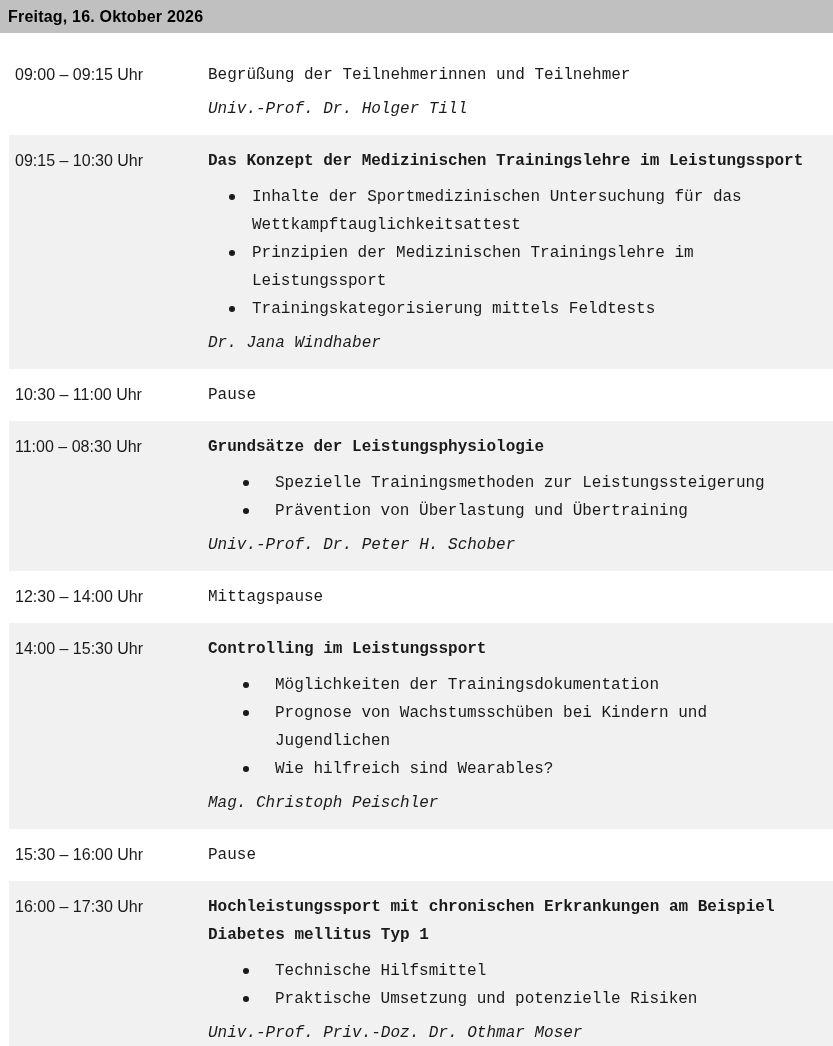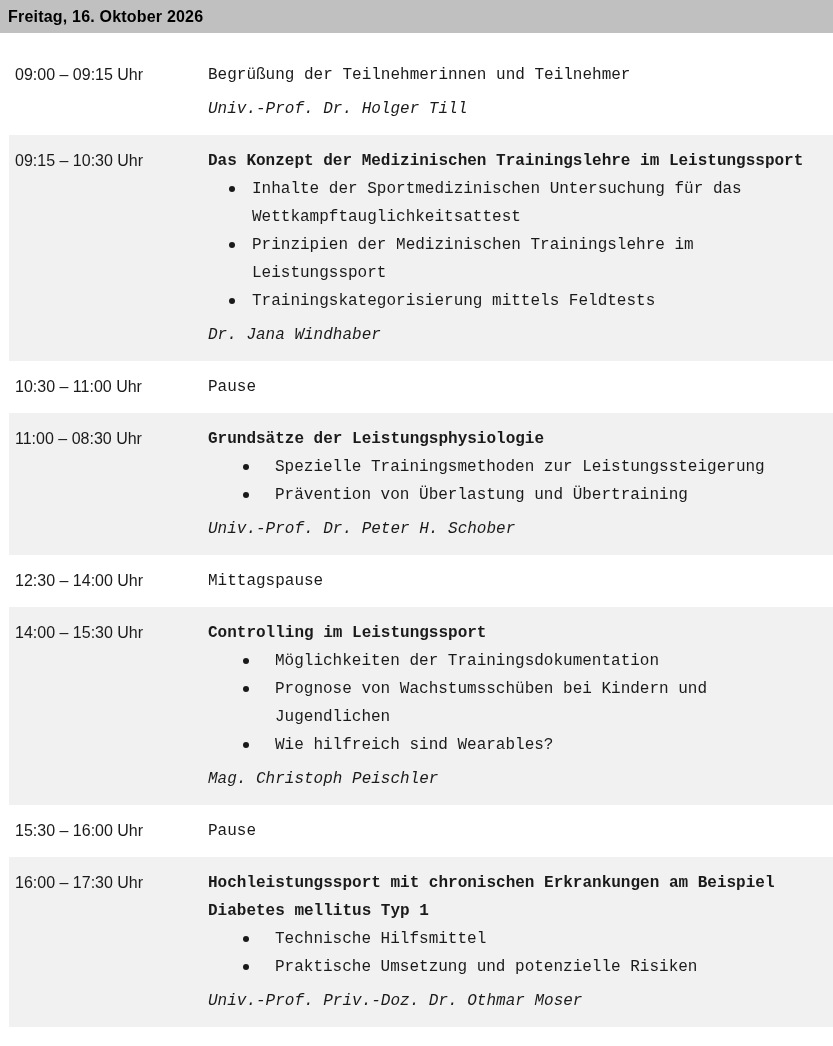--- a/index.html
+++ b/index.html
@@ -58,21 +58,21 @@
     font-family: Liberation Mono, monospace;
   }
   .title {
     line-height: 28px;
   }
   .title.bold {
     font-weight: bold;
   }
   ul.bullets {
     list-style: none;
-    margin: 0 0 6px 0;
+    margin: 8px 0 6px 0;
     padding: 0;
   }
   ul.bullets li {
     position: relative;
     line-height: 28px;
   }
   ul.bullets.indent-narrow li { padding-left: 44px; }
   ul.bullets.indent-narrow li::before { left: 21px; }
   ul.bullets.indent-wide li { padding-left: 67px; }
   ul.bullets.indent-wide li::before { left: 35px; }

